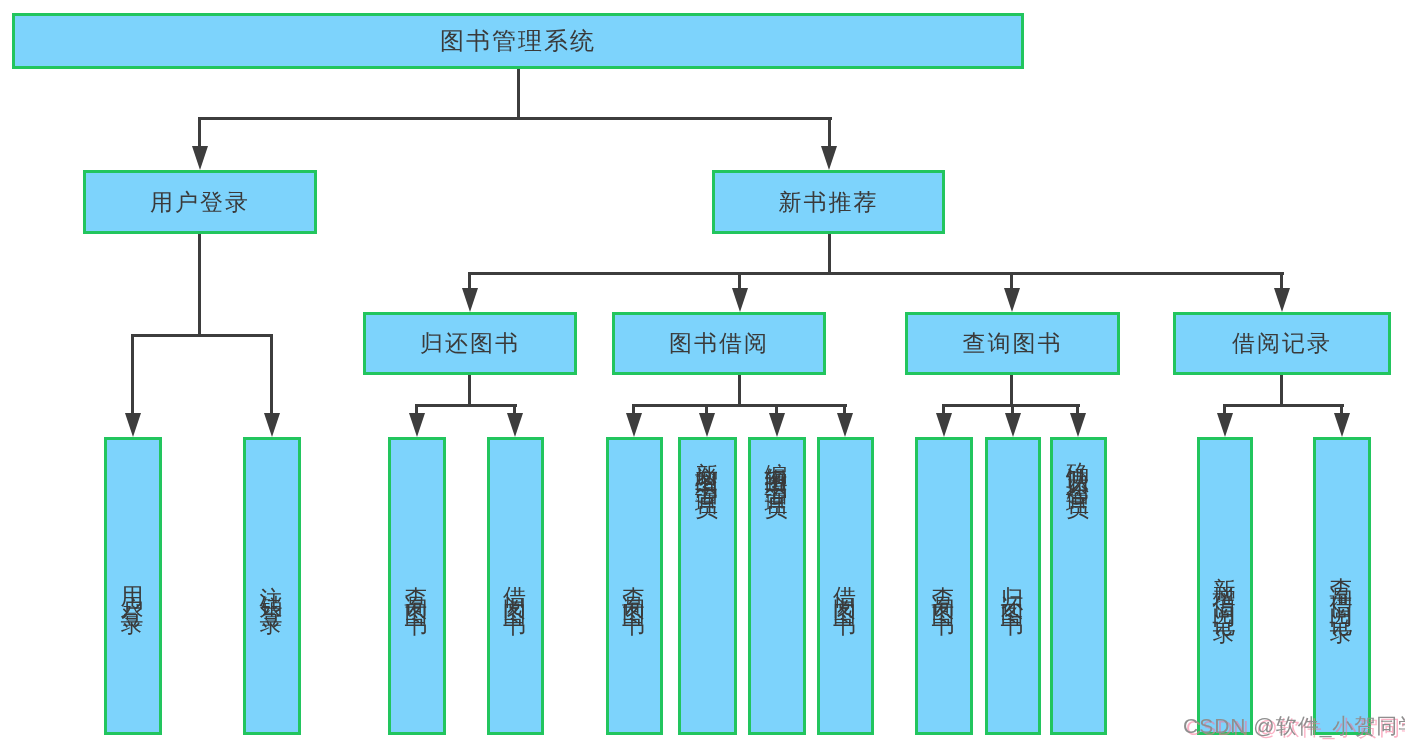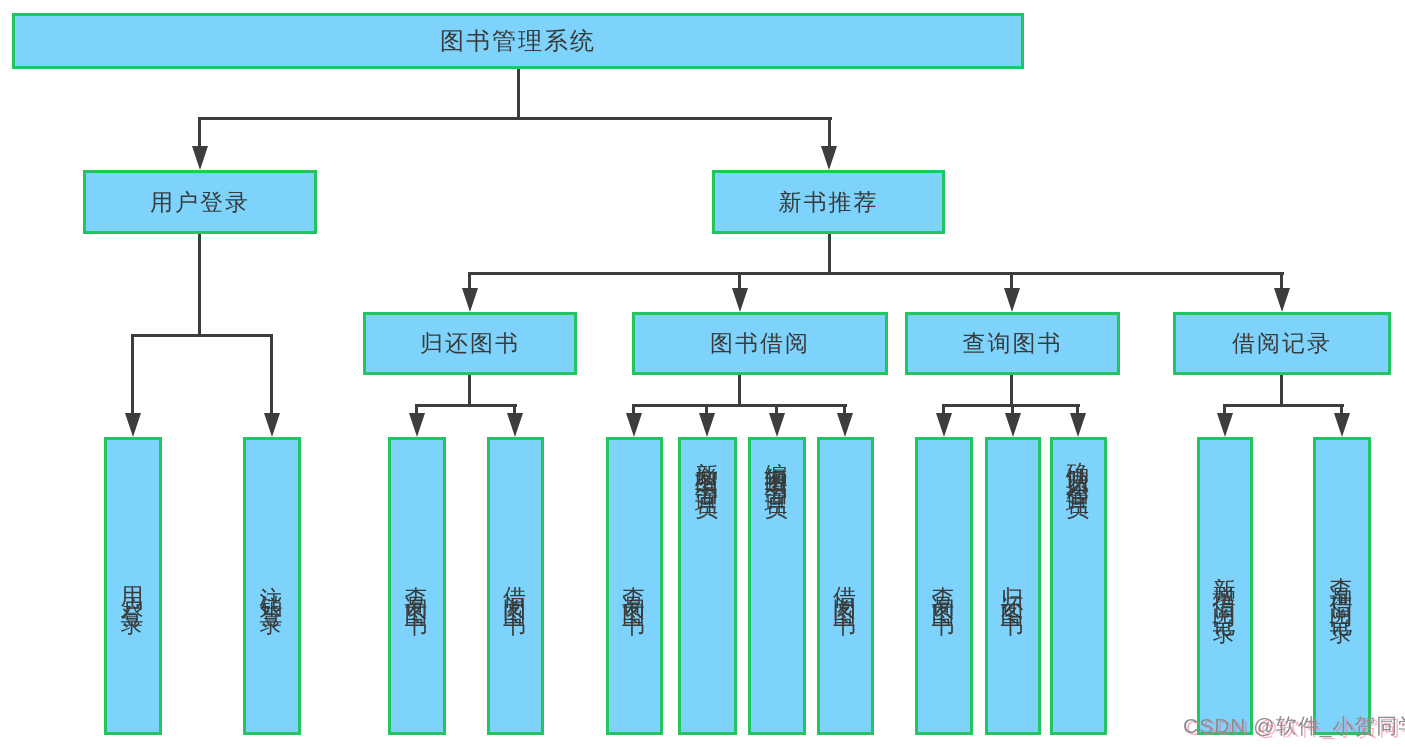--- a/index.html
+++ b/index.html
@@ -49,21 +49,21 @@
   <i class="lv" style="left:468px;top:272px;height:20px"></i>
   <i class="ar" style="left:462px;top:288px"></i>
   <i class="lv" style="left:738px;top:272px;height:20px"></i>
   <i class="ar" style="left:732px;top:288px"></i>
   <i class="lv" style="left:1010px;top:272px;height:20px"></i>
   <i class="ar" style="left:1004px;top:288px"></i>
   <i class="lv" style="left:1280px;top:272px;height:20px"></i>
   <i class="ar" style="left:1274px;top:288px"></i>
 
   <div class="box" style="left:363px;top:312px;width:214px;height:63px">归还图书</div>
-  <div class="box" style="left:632px;top:312px;width:256px;height:63px">图书借阅</div>
+  <div class="box" style="left:612px;top:312px;width:214px;height:63px">图书借阅</div>
   <div class="box" style="left:905px;top:312px;width:215px;height:63px">查询图书</div>
   <div class="box" style="left:1173px;top:312px;width:218px;height:63px">借阅记录</div>
 
   <i class="lv" style="left:468px;top:375px;height:32px"></i>
   <i class="lh" style="left:415px;top:404px;width:102px"></i>
   <i class="lv" style="left:415px;top:404px;height:12px"></i>
   <i class="ar" style="left:409px;top:413px"></i>
   <i class="lv" style="left:513px;top:404px;height:12px"></i>
   <i class="ar" style="left:507px;top:413px"></i>
 

